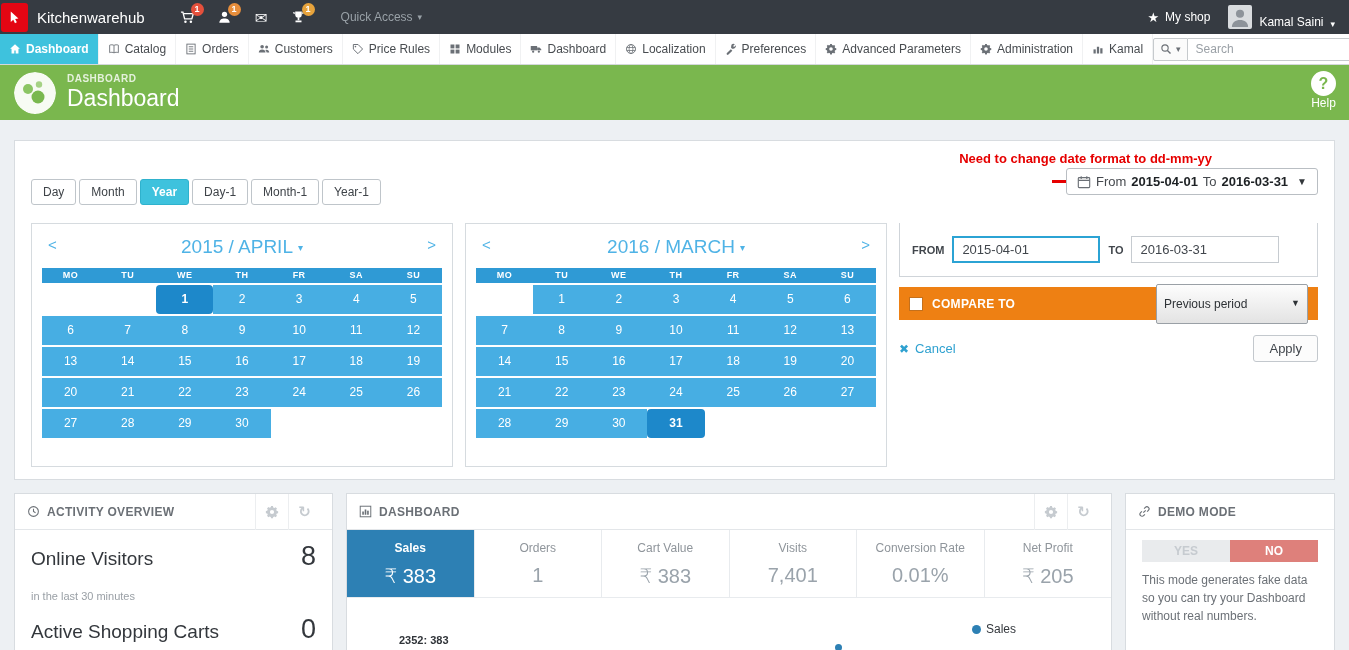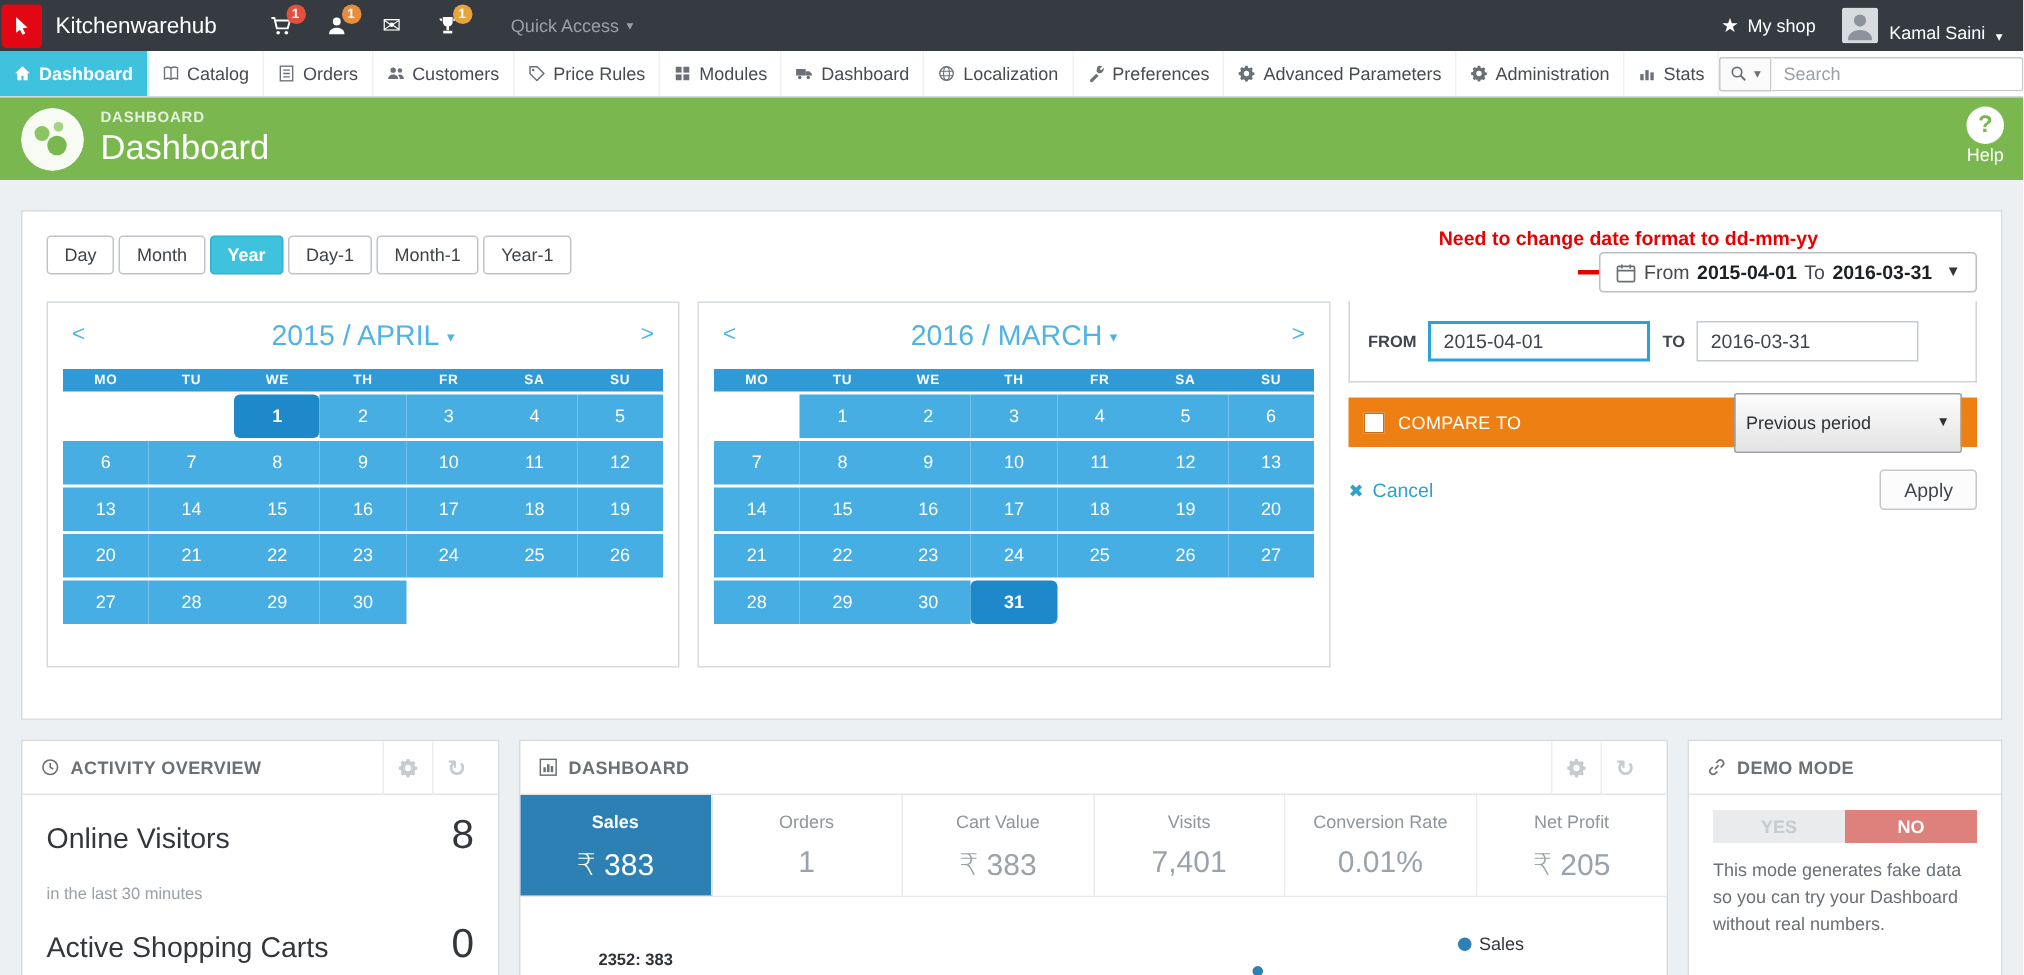--- a/index.html
+++ b/index.html
@@ -59,21 +59,21 @@
   .filter-panel{position:relative;padding:14px 16px;margin-bottom:13px;height:340px}
   .annotation{position:absolute;top:10px;right:122px;color:#e60000;font-weight:bold;font-size:13px}
   .red-arrow{position:absolute;top:39px;right:242px;width:40px;height:3px;background:#e60000}
   .red-arrow:after{content:"";position:absolute;right:-7px;top:-4px;width:0;height:0;border-left:8px solid #e60000;border-top:5px solid transparent;border-bottom:5px solid transparent}
   .date-range-btn{position:absolute;top:27px;right:16px;display:inline-flex;align-items:center;gap:5px;background:#fff;border:1px solid #b9bec3;border-radius:3px;padding:5px 10px;font-size:13px;color:#45494e}
   .date-range-btn b{color:#1d2124}
   .date-range-btn .dr-cal{color:#6b7076;display:flex}
   .date-range-btn .dr-cal svg{width:14px;height:14px;fill:none;stroke:#6b7076}
   .date-range-btn .solid{font-size:10px;margin-left:4px;color:#33373b}
 
-  .period-row{margin-top:2px}
+  .period-row{margin-top:24px}
   .period-btn{background:#fff;border:1px solid #bfc5ca;color:#3e4348;font-size:12px;padding:5px 11px;border-radius:3px;margin-right:3px}
   .period-btn.active{background:#3ec2dd;border-color:#2fb2cd;color:#fff;font-weight:bold}
 
   .cal-row{display:flex;gap:12px;margin-top:18px;align-items:flex-start}
   .calendar{width:422px;border:1px solid #d6dbdf;background:#fff;padding:8px 10px;height:244px}
   .cal-titlebar{position:relative;height:30px;display:flex;align-items:center;justify-content:center;color:#4fb3e6}
   .cal-title{font-size:19px;font-weight:400;cursor:pointer}
   .cal-caret{font-size:10px;margin-left:5px}
   .cal-nav{position:absolute;top:4px;font-size:15px;cursor:pointer;color:#4fb3e6;padding:0 6px}
   .cal-nav.prev{left:0}
@@ -87,21 +87,21 @@
   .cal-cell.selected{background:#1d88ca;border-radius:4px;font-weight:bold}
 
   .dr-col{flex:1}
   .dr-header{background:#2697c3;color:#fff;font-weight:bold;font-size:13px;height:30px;line-height:30px;padding:0 12px;letter-spacing:.3px}
   .dr-body{border:1px solid #cfd4d9;border-top:none;padding:13px 12px;display:flex;align-items:center;gap:8px;background:#fff}
   .dr-label{font-size:11px;font-weight:bold;color:#41464c}
   .dr-input{height:27px;width:148px;border:1px solid #c6cbd0;padding:0 8px;font-size:13px;color:#41464c;outline:none}
   .dr-input.focused{border:2px solid #2ba3d4}
   .compare-bar{margin-top:10px;background:#ee8013;height:33px;display:flex;align-items:center;padding:0 10px;gap:9px}
   .compare-checkbox{width:14px;height:14px;background:#fff;border:1px solid #c4701c;cursor:pointer}
-  .compare-label{color:#fff;font-weight:normal;font-size:12px;flex:1;letter-spacing:.3px}
+  .compare-label{color:#fff;font-weight:bold;font-size:12px;flex:1;letter-spacing:.3px}
   .compare-select{width:152px;height:40px;background:linear-gradient(#fdfdfd,#e3e3e3);border:1px solid #9aa0a6;display:flex;align-items:center;justify-content:space-between;padding:0 7px;font-size:12px;color:#2e3236;border-radius:2px;cursor:pointer}
   .compare-select .caret{font-size:9px;color:#2e3236}
   .dr-actions{margin-top:15px;display:flex;align-items:center;justify-content:space-between}
   .cancel-link{color:#2ea1d0;font-size:13px;display:flex;gap:6px;align-items:center;cursor:pointer}
   .cancel-x{font-size:12px;font-weight:bold}
   .apply-btn{background:#fcfcfc;border:1px solid #c3c8cd;border-radius:3px;padding:5px 15px;font-size:13px;color:#41464c}
 
   
   .bottom-row{display:flex;gap:13px}
   .bottom-row .panel{height:190px}
@@ -321,21 +321,21 @@
           <span class="nav-label">Administration</span>
         </div>
         <div class="nav-item">
           <span class="nav-icon">
             <svg viewBox="0 0 16 16" aria-hidden="true" fill="currentColor">
               <rect x="2" y="8.5" width="3" height="5.5"></rect>
               <rect x="6.5" y="5" width="3" height="9"></rect>
               <rect x="11" y="7" width="3" height="7"></rect>
             </svg>
           </span>
-          <span class="nav-label">Stats</span>
+          <span class="nav-label">Kamal</span>
         </div>
       </div>
     <div class="nav-search">
       <div class="search-toggle">
         <span style="display:flex">
             <svg viewBox="0 0 16 16" aria-hidden="true" fill="currentColor">
               <circle cx="6.7" cy="6.7" r="4.2" fill="none" stroke="currentColor" stroke-width="1.5"></circle>
               <path d="M9.9 9.9L14 14" stroke="currentColor" stroke-width="1.8"></path>
             </svg>
           </span>

